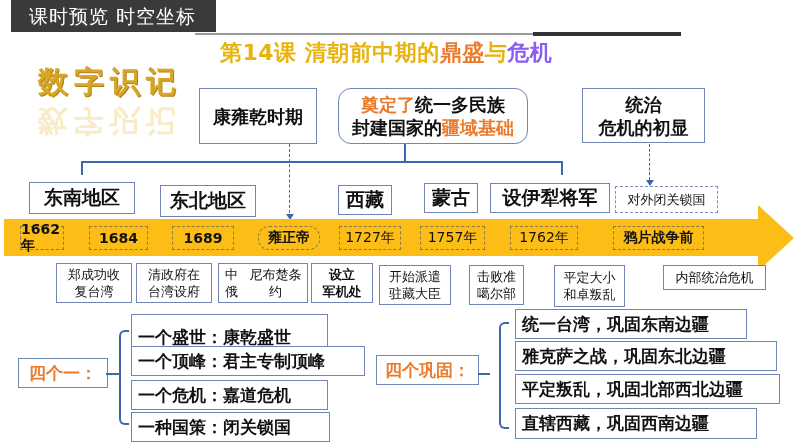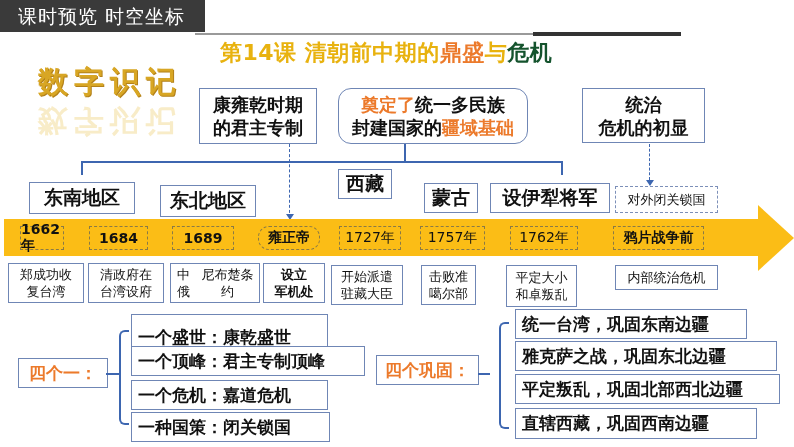--- a/index.html
+++ b/index.html
@@ -1,49 +1,49 @@
 <!DOCTYPE html>
 <html><head>
 <meta charset="utf-8">
 <style>
   * { box-sizing: border-box; margin: 0; padding: 0; }
   html, body { width: 794px; height: 447px; overflow: hidden; background: #ffffff; }
   body { position: relative; font-family: "DejaVu Sans", "Liberation Sans", sans-serif; color: #111; }
   .abs { position: absolute; }
 
   
-  .hdr-box { left: 0; top: 0; width: 205px; height: 32px; background: #3a3a3a; color: #fff;
+  .hdr-box { left: 11px; top: 0; width: 205px; height: 32px; background: #3a3a3a; color: #fff;
     font-size: 19px; line-height: 32px; padding-left: 18px; letter-spacing: 1px; }
   .hdr-line { left: 195px; top: 33px; width: 340px; height: 2px; background: #9a9a9a; }
   .hdr-bar { left: 533px; top: 32px; width: 148px; height: 4px; background: #333; }
 
   .title { left: 220px; top: 38px; font-size: 22px; font-weight: bold; color: #e8b20f; white-space: nowrap; letter-spacing: 0.5px; }
   .title .o { color: #ec7a2b; }
-  .title .k { color: #14532d; }
+  .title .k { color: #8b5cf6; }
 
   .shuzi { left: 38px; top: 62px; font-family: "DejaVu Serif", serif; font-size: 30px; font-weight: bold;
     color: #d8a624; letter-spacing: 6px; text-shadow: 1px 1px 0 #b3811a; }
   .shuzi-ref { left: 38px; top: 100px; font-family: "DejaVu Serif", serif; font-size: 30px; font-weight: bold;
     color: #f3dd9c; letter-spacing: 6px; transform: scaleY(-1); opacity: 0.55; }
 
   .box { position: absolute; border: 1px solid #6f86b5; background: #fff; display: flex; align-items: center; justify-content: center; text-align: center; }
   .top-box { font-size: 18px; font-weight: bold; line-height: 23px; }
   .orange { color: #ec7a2b; }
 
   .region { font-size: 19px; font-weight: bold; }
   .dotted { border: 1px dashed #7c8fb8; font-size: 13px; font-weight: normal; }
 
   
   .band { left: 4px; top: 219px; width: 756px; height: 37px; background: #fbbd16; }
   .arrow-head { left: 758px; top: 205px; width: 0; height: 0; border-top: 33px solid transparent; border-bottom: 33px solid transparent; border-left: 36px solid #fbbd16; }
 
   .tag { position: absolute; top: 226px; height: 24px; border: 1.5px dashed #8a7a46; display: flex; align-items: center; justify-content: center; font-size: 14px; color: #111; }
   .tag.b { font-weight: bold; }
 
-  .event { font-size: 13px; line-height: 17px; }
+  .event { font-size: 13px; line-height: 17px; margin-left: 48px; }
   .event.b { font-weight: bold; }
 
   .line-h { position: absolute; background: #3d66b0; height: 2px; }
   .line-v { position: absolute; background: #3d66b0; width: 2px; }
   .dash-v { position: absolute; width: 0; border-left: 1.5px dashed #3d66b0; }
   .arr-tip { position: absolute; width: 0; height: 0; border-left: 4px solid transparent; border-right: 4px solid transparent; border-top: 6px solid #3d66b0; }
 
   .summary { font-size: 17px; font-weight: bold; justify-content: flex-start; padding-left: 6px; white-space: nowrap; }
   .label-o { font-size: 17px; font-weight: bold; color: #ec7a2b; }
   .brace { position: absolute; border: 2px solid #3d66b0; border-right: none; border-radius: 6px 0 0 6px; }
@@ -57,21 +57,20 @@
 
 <div class="abs title">
   <span>第14课  清朝前中期的</span><span class="o">鼎盛</span><span>与</span><span class="k">危机</span>
 </div>
 
 <div class="abs shuzi">数字识记</div>
 <div class="abs shuzi-ref">数字识记</div>
 
 <div class="box top-box" style="left:199px;top:88px;width:118px;height:56px;flex-direction:column;">
   <div>康雍乾时期</div>
-  <div>的君主专制</div>
 </div>
 <div class="box top-box" style="left:338px;top:88px;width:190px;height:56px;flex-direction:column;border-radius:13px;">
   <div><span class="orange">奠定了</span><span>统一多民族</span></div>
   <div><span>封建国家的</span><span class="orange">疆域基础</span></div>
 </div>
 <div class="box top-box" style="left:582px;top:88px;width:123px;height:55px;flex-direction:column;">
   <div>统治</div>
   <div>危机的初显</div>
 </div>
 
@@ -79,21 +78,21 @@
 <div class="line-v" style="left:81px;top:161px;height:14px;"></div>
 <div class="line-v" style="left:561px;top:161px;height:14px;"></div>
 <div class="line-v" style="left:404px;top:144px;height:18px;"></div>
 <div class="dash-v" style="left:289px;top:144px;height:74px;"></div>
 <div class="arr-tip" style="left:286px;top:214px;"></div>
 <div class="dash-v" style="left:649px;top:144px;height:36px;"></div>
 <div class="arr-tip" style="left:646px;top:180px;"></div>
 
 <div class="box region" style="left:29px;top:182px;width:106px;height:32px;">东南地区</div>
 <div class="box region" style="left:160px;top:185px;width:96px;height:32px;">东北地区</div>
-<div class="box region" style="left:338px;top:169px;width:54px;height:30px;">西藏</div>
+<div class="box region" style="left:338px;top:185px;width:54px;height:30px;">西藏</div>
 <div class="box region" style="left:424px;top:183px;width:54px;height:30px;">蒙古</div>
 <div class="box region" style="left:490px;top:183px;width:120px;height:30px;">设伊犁将军</div>
 <div class="box dotted" style="left:615px;top:186px;width:103px;height:27px;">对外闭关锁国</div>
 
 <div class="abs band"></div>
 <div class="abs arrow-head"></div>
 
 <div class="tag b" style="left:20px;width:44px;">1662年</div>
 <div class="tag b" style="left:89px;width:59px;">1684</div>
 <div class="tag b" style="left:172px;width:62px;">1689</div>

